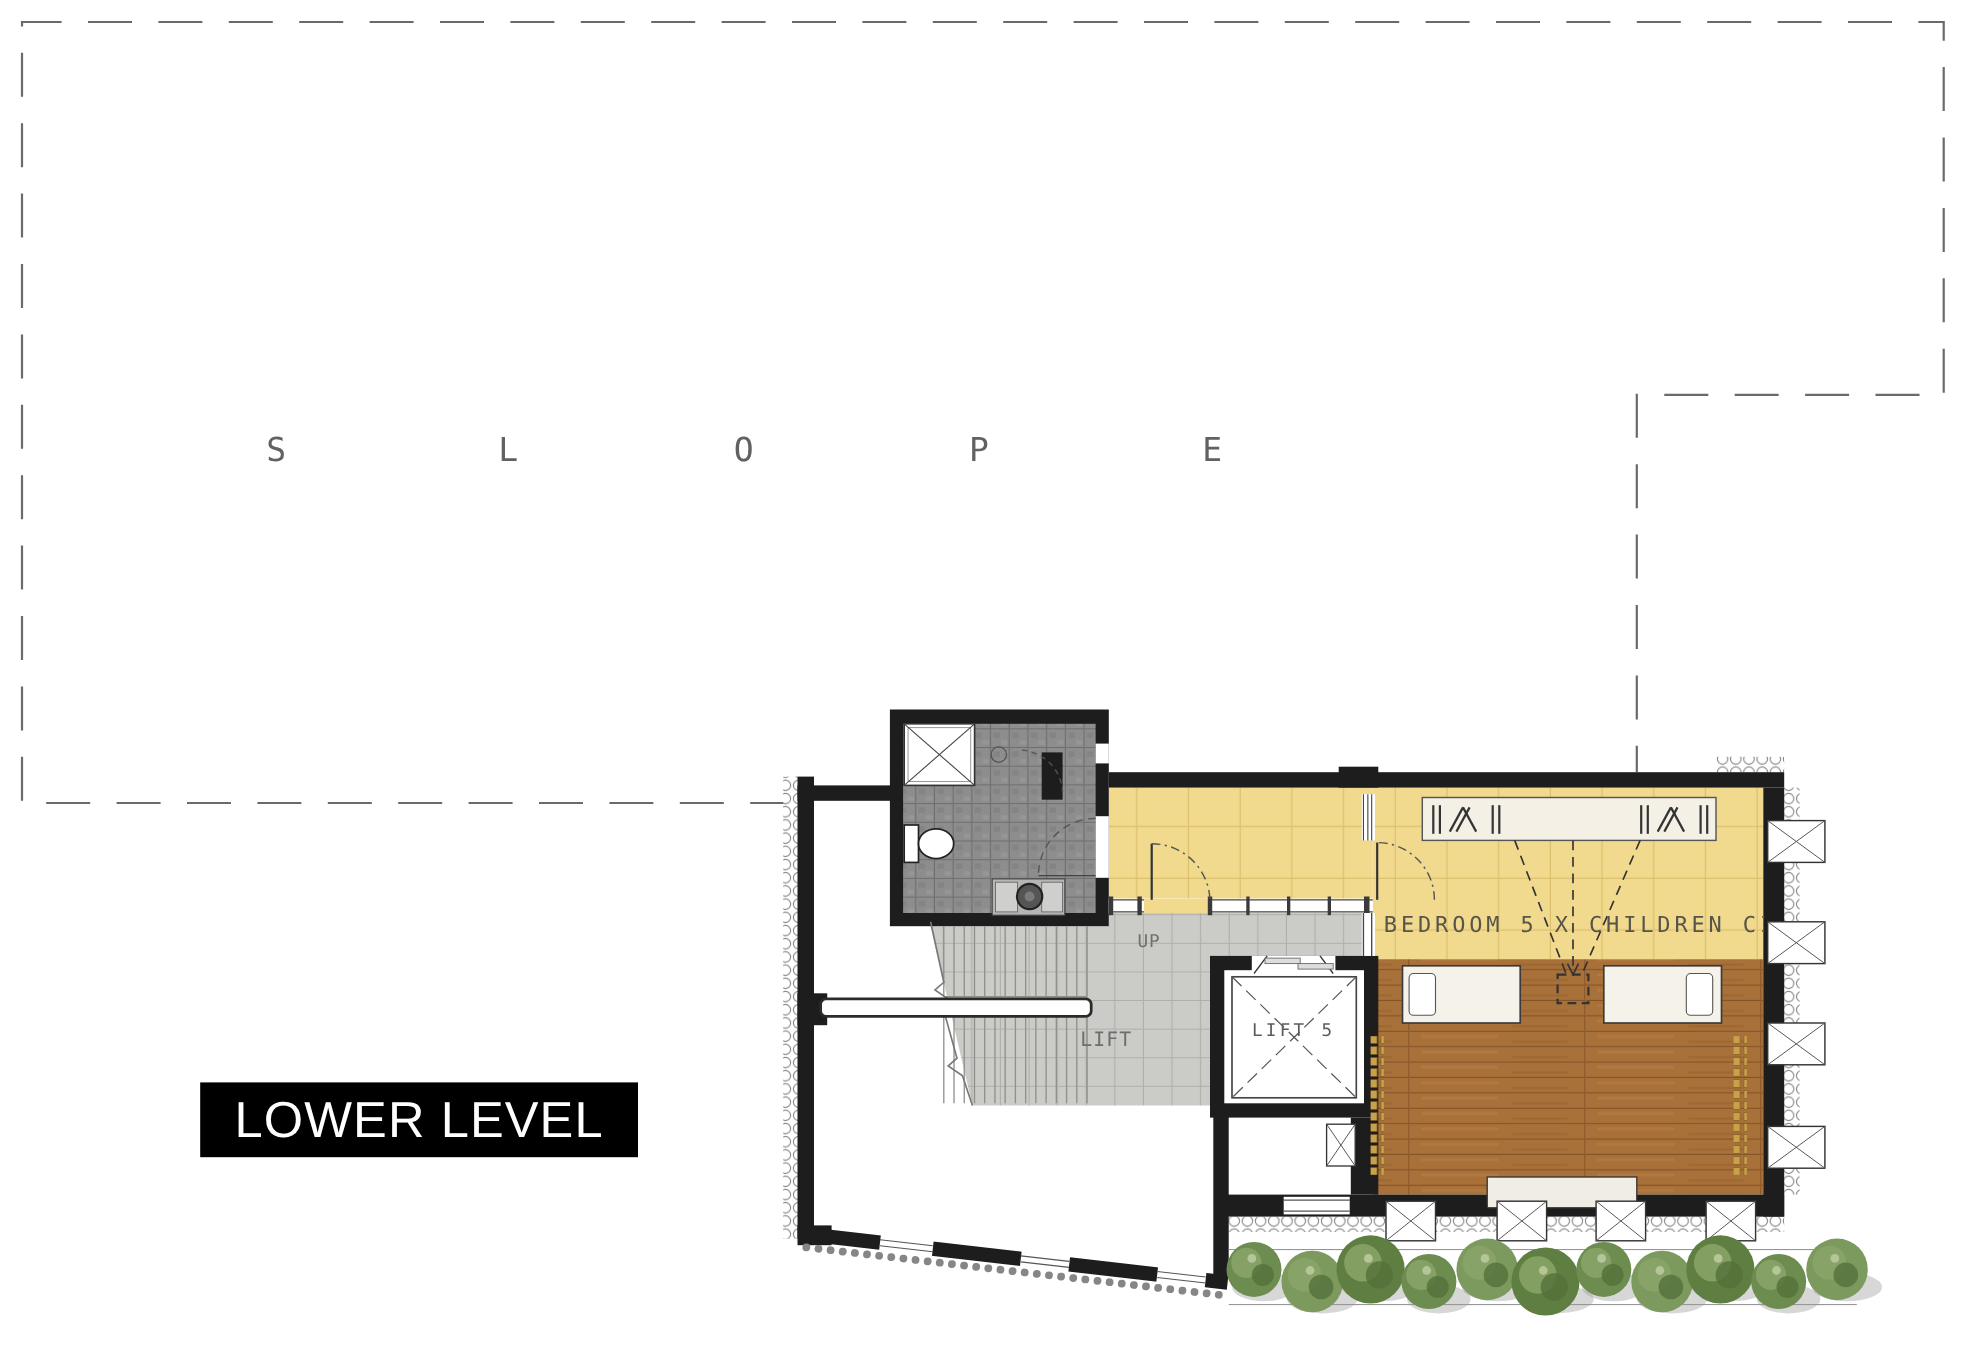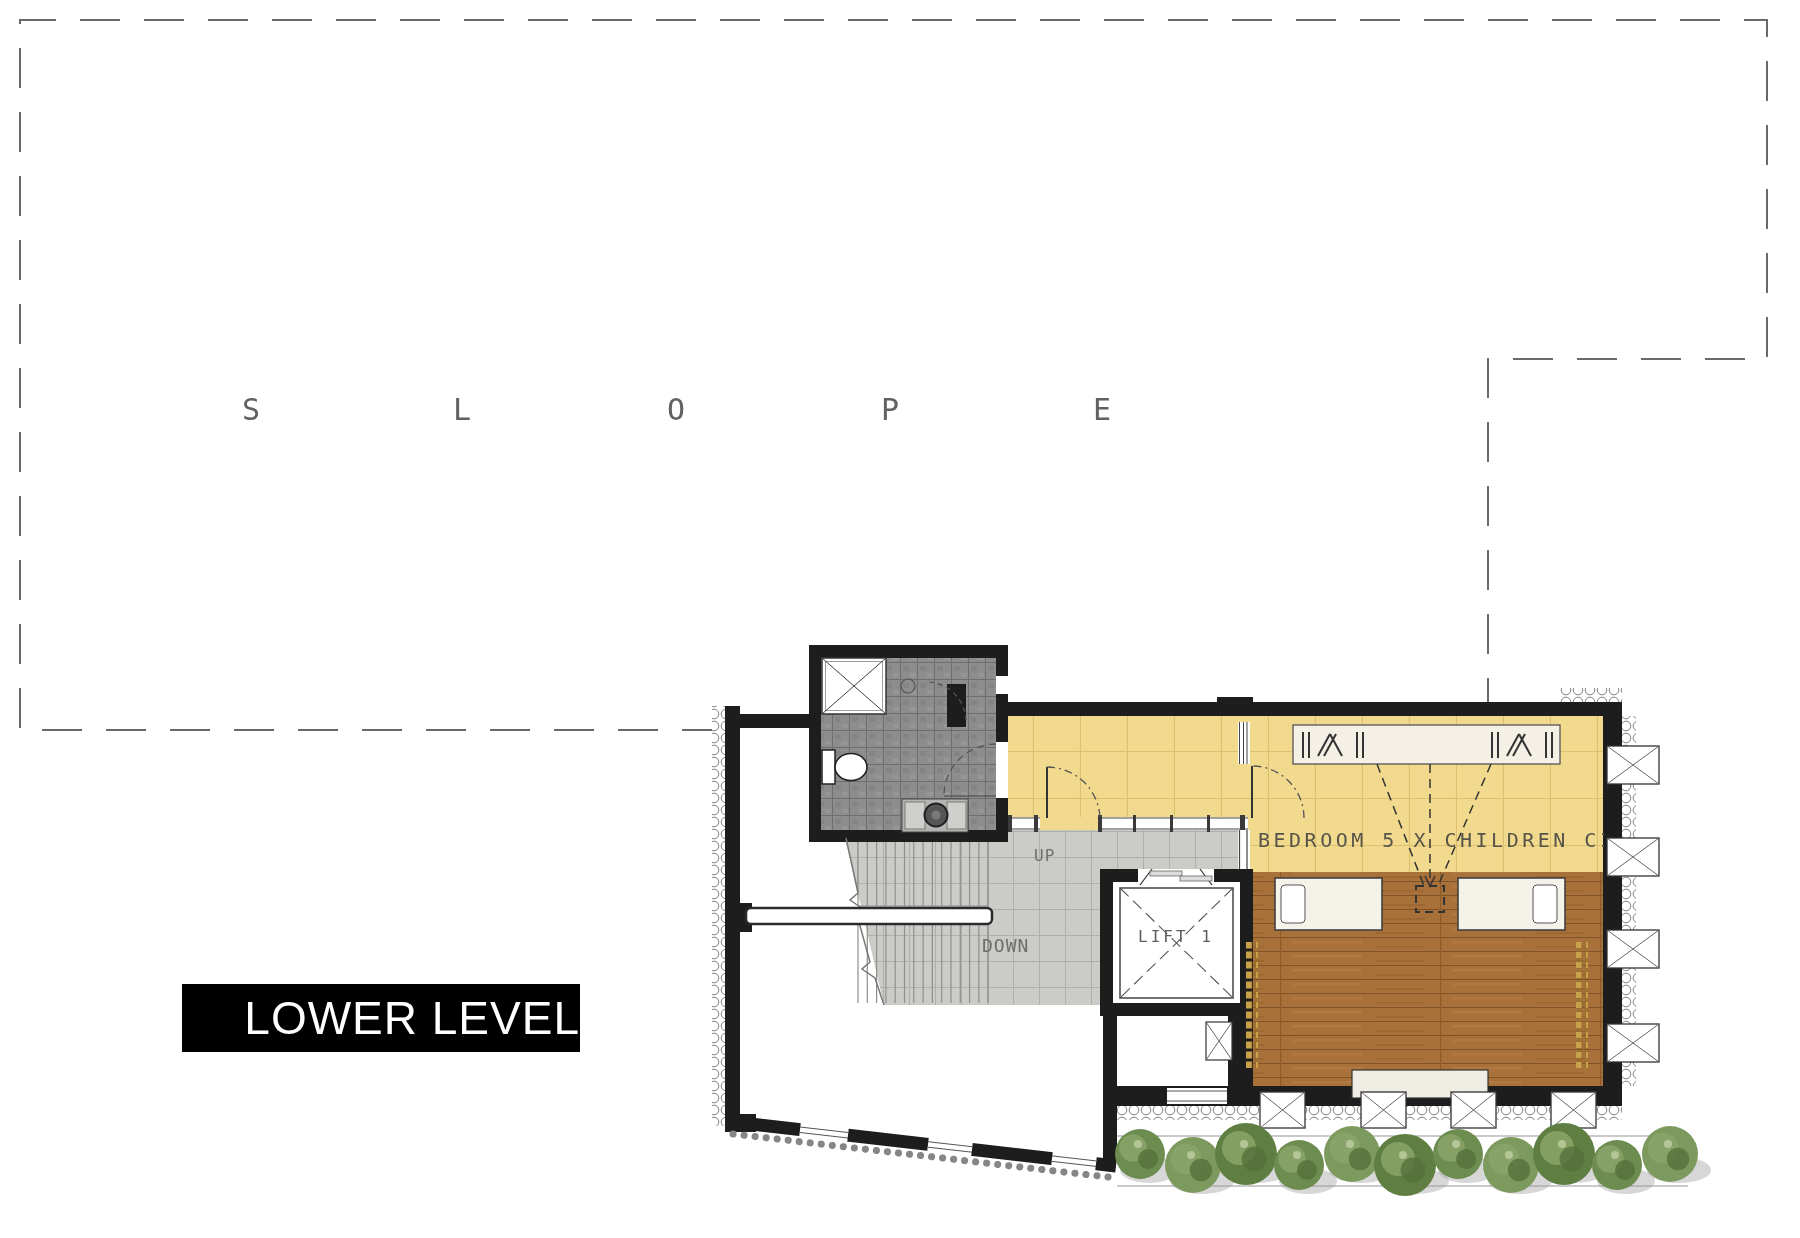--- a/index.html
+++ b/index.html
@@ -2,21 +2,21 @@
 <html><head>
 <meta charset="utf-8">
 <style>
   html,body{margin:0;padding:0;background:#fff;}
   #stage{position:relative;width:1800px;height:1238px;background:#ffffff;overflow:hidden;
          font-family:"DejaVu Sans Mono", monospace;}
   #linework{position:absolute;left:0;top:0;}
   .txt{position:absolute;color:#5a5a52;font-weight:400;white-space:nowrap;}
   .slope-letter{font-size:30px;color:#616161;font-weight:300;}
   #level-label{position:absolute;left:182px;top:984px;width:398px;height:68px;background:#000;
-               display:flex;align-items:center;justify-content:flex-end;}
+               display:flex;align-items:center;justify-content:center;}
   #level-label span{color:#fff;font-family:"Liberation Sans", sans-serif;font-size:46px;
                     letter-spacing:1px;font-weight:500;}
   #room-label{left:1258px;top:828px;font-size:20px;letter-spacing:3.5px;color:#57544a;
               width:346px;overflow:hidden;}
   #up-label{left:1012px;top:846px;font-size:16px;letter-spacing:1px;color:#6e6e6e;margin-left:22px;}
   #down-label{left:982px;top:935px;font-size:18px;letter-spacing:1px;color:#6e6e6e;}
   #lift-label{left:1176px;top:927px;font-size:16px;letter-spacing:3px;color:#5c5c5c;transform:translateX(-50%);}
 </style>
 </head>
 <body>
@@ -390,15 +390,15 @@
 <span class="txt slope-letter" style="left:667px;top:392px;">O</span>
 <span class="txt slope-letter" style="left:881px;top:392px;">P</span>
 <span class="txt slope-letter" style="left:1093px;top:392px;">E</span>
 
 <div id="level-label">
   <span>LOWER LEVEL</span>
 </div>
 
 <span class="txt" id="room-label">BEDROOM 5 X CHILDREN CINEMA</span>
 <span class="txt" id="up-label">UP</span>
-<span class="txt" id="down-label">DOWN</span>
-<span class="txt" id="lift-label">LIFT 1</span>
+<span class="txt" id="down-label">LIFT</span>
+<span class="txt" id="lift-label">LIFT 5</span>
 </div>
 
 </body></html>

